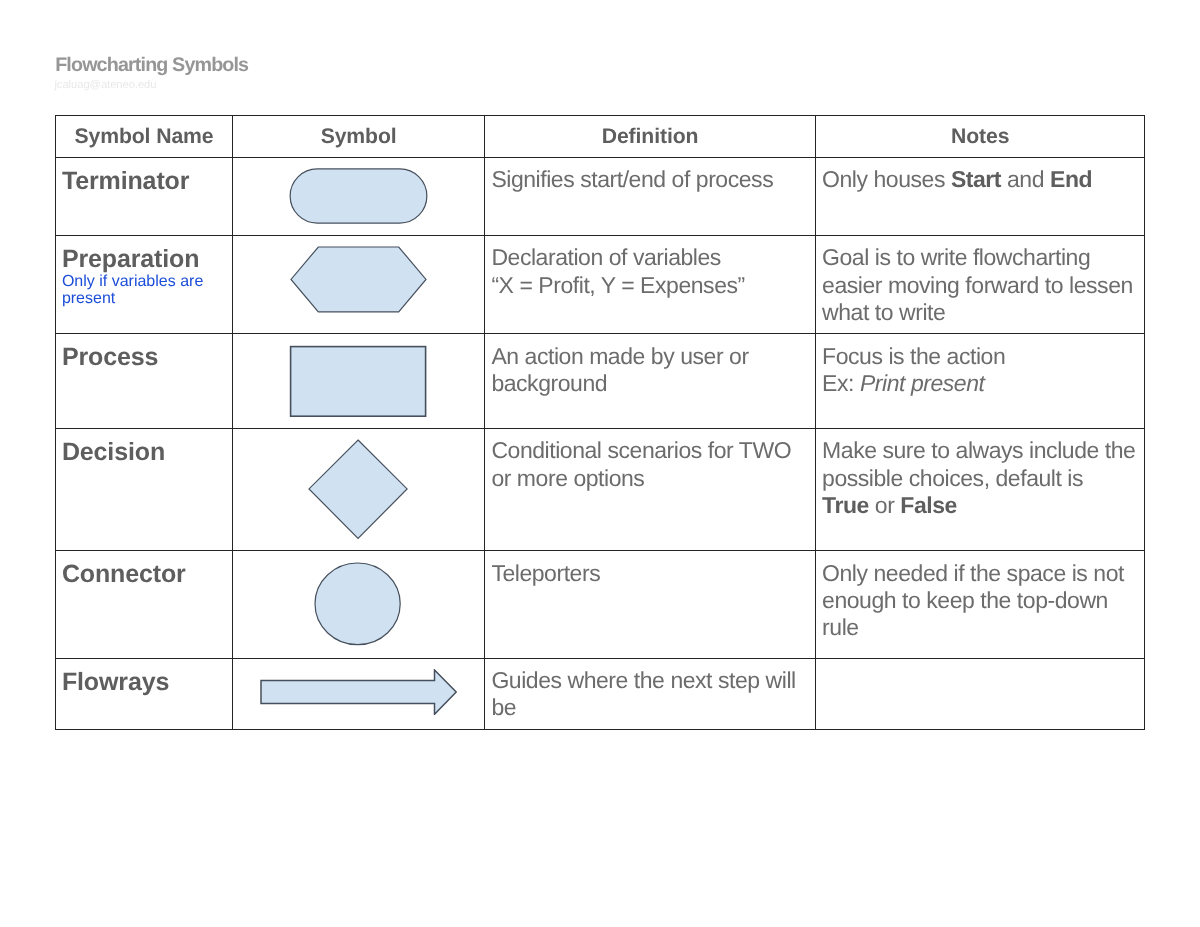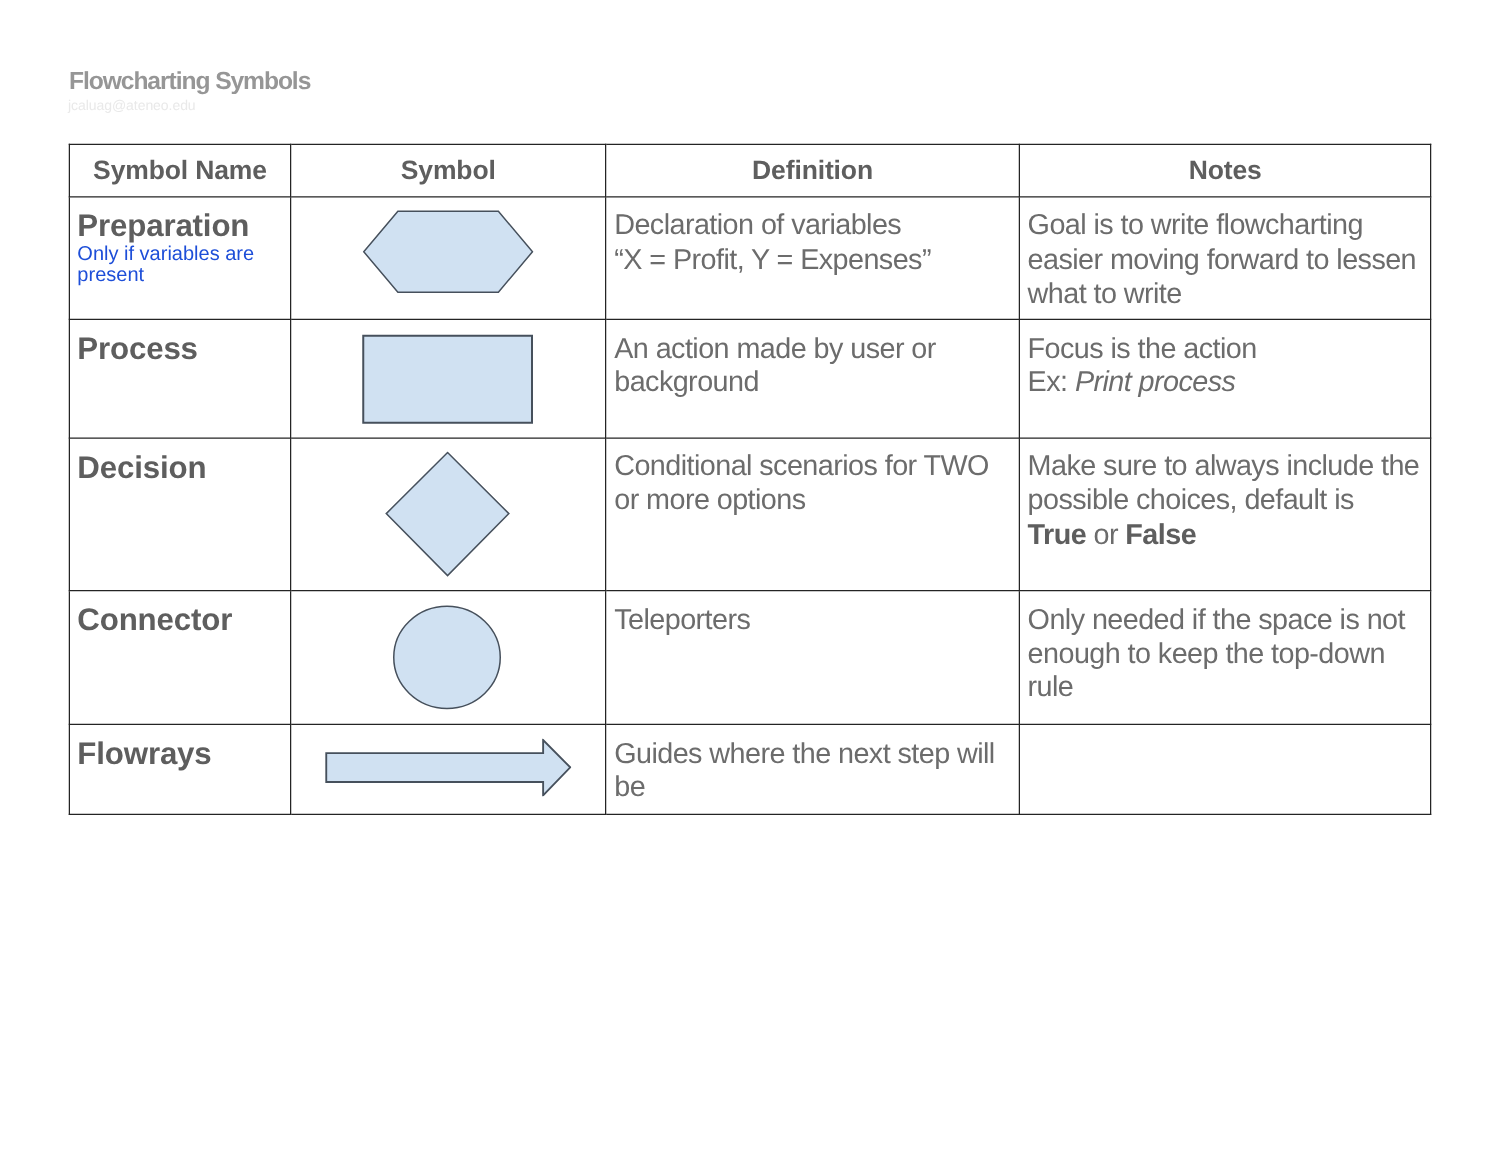--- a/index.html
+++ b/index.html
@@ -44,20 +44,32 @@
           </th>
       <th class="c3">
             <span class="thlabel">Definition</span>
           </th>
       <th class="c4">
             <span class="thlabel">Notes</span>
           </th>
     </tr>
       </thead>
     <tbody id="tbody">
+        <tr style="height: 78.2px;">
+          <td class="c1 namecell">
+            <div class="name">Terminator</div>
+          </td>
+          <td class="c2 shapecell">
+            <div class="shapebox" style="padding-top:10.1px;margin-left:-0.8px"><svg width="139" height="56" viewBox="0 0 139 56" xmlns="http://www.w3.org/2000/svg">
+                <rect x="1.15" y="0.95" width="136.7" height="54.1" rx="27.05" ry="27.05" fill="#d0e1f2" stroke="#46505c" stroke-width="1.2"></rect>
+              </svg></div>
+          </td>
+          <td class="c3 txt">Signifies start/end of process</td>
+          <td class="c4 txt">Only houses <b>Start</b> and <b>End</b></td>
+        </tr>
         <tr style="height: 98.5px;">
           <td class="c1 namecell">
             <div class="name">Preparation</div>
             <div class="namesub">Only if variables are present</div>
           </td>
           <td class="c2 shapecell">
             <div class="shapebox" style="padding-top:10.5px;margin-left:-0.7px"><svg width="137" height="67" viewBox="0 0 137 67" xmlns="http://www.w3.org/2000/svg">
                 <path d="M 28.3 1 L 108.7 1 L 136 33.4 L 108.7 65.8 L 28.3 65.8 L 1 33.4 Z" fill="#d0e1f2" stroke="#46505c" stroke-width="1.2" stroke-linejoin="miter"></path>
               </svg></div>
           </td>
@@ -67,21 +79,21 @@
         <tr style="height: 94.4px;">
           <td class="c1 namecell">
             <div class="name">Process</div>
           </td>
           <td class="c2 shapecell">
             <div class="shapebox" style="padding-top:10.55px;margin-left:-0.5px"><svg width="139" height="73" viewBox="0 0 139 73" xmlns="http://www.w3.org/2000/svg">
                 <rect x="1.6" y="1.6" width="135" height="69.6" fill="#d0e1f2" stroke="#46505c" stroke-width="1.6"></rect>
               </svg></div>
           </td>
           <td class="c3 txt">An action made by user or background</td>
-          <td class="c4 txt">Focus is the action<br>Ex: <i>Print process</i></td>
+          <td class="c4 txt">Focus is the action<br>Ex: <i>Print present</i></td>
         </tr>
         <tr style="height: 122.6px;">
           <td class="c1 namecell">
             <div class="name">Decision</div>
           </td>
           <td class="c2 shapecell">
             <div class="shapebox" style="padding-top:10px;margin-left:-1.2px"><svg width="100" height="101" viewBox="0 0 100 101" xmlns="http://www.w3.org/2000/svg">
                 <path d="M 50.05 1 L 99.1 49.9 L 50.05 99.5 L 1 49.9 Z" fill="#d0e1f2" stroke="#46505c" stroke-width="1.2" stroke-linejoin="miter"></path>
               </svg></div>
           </td>

